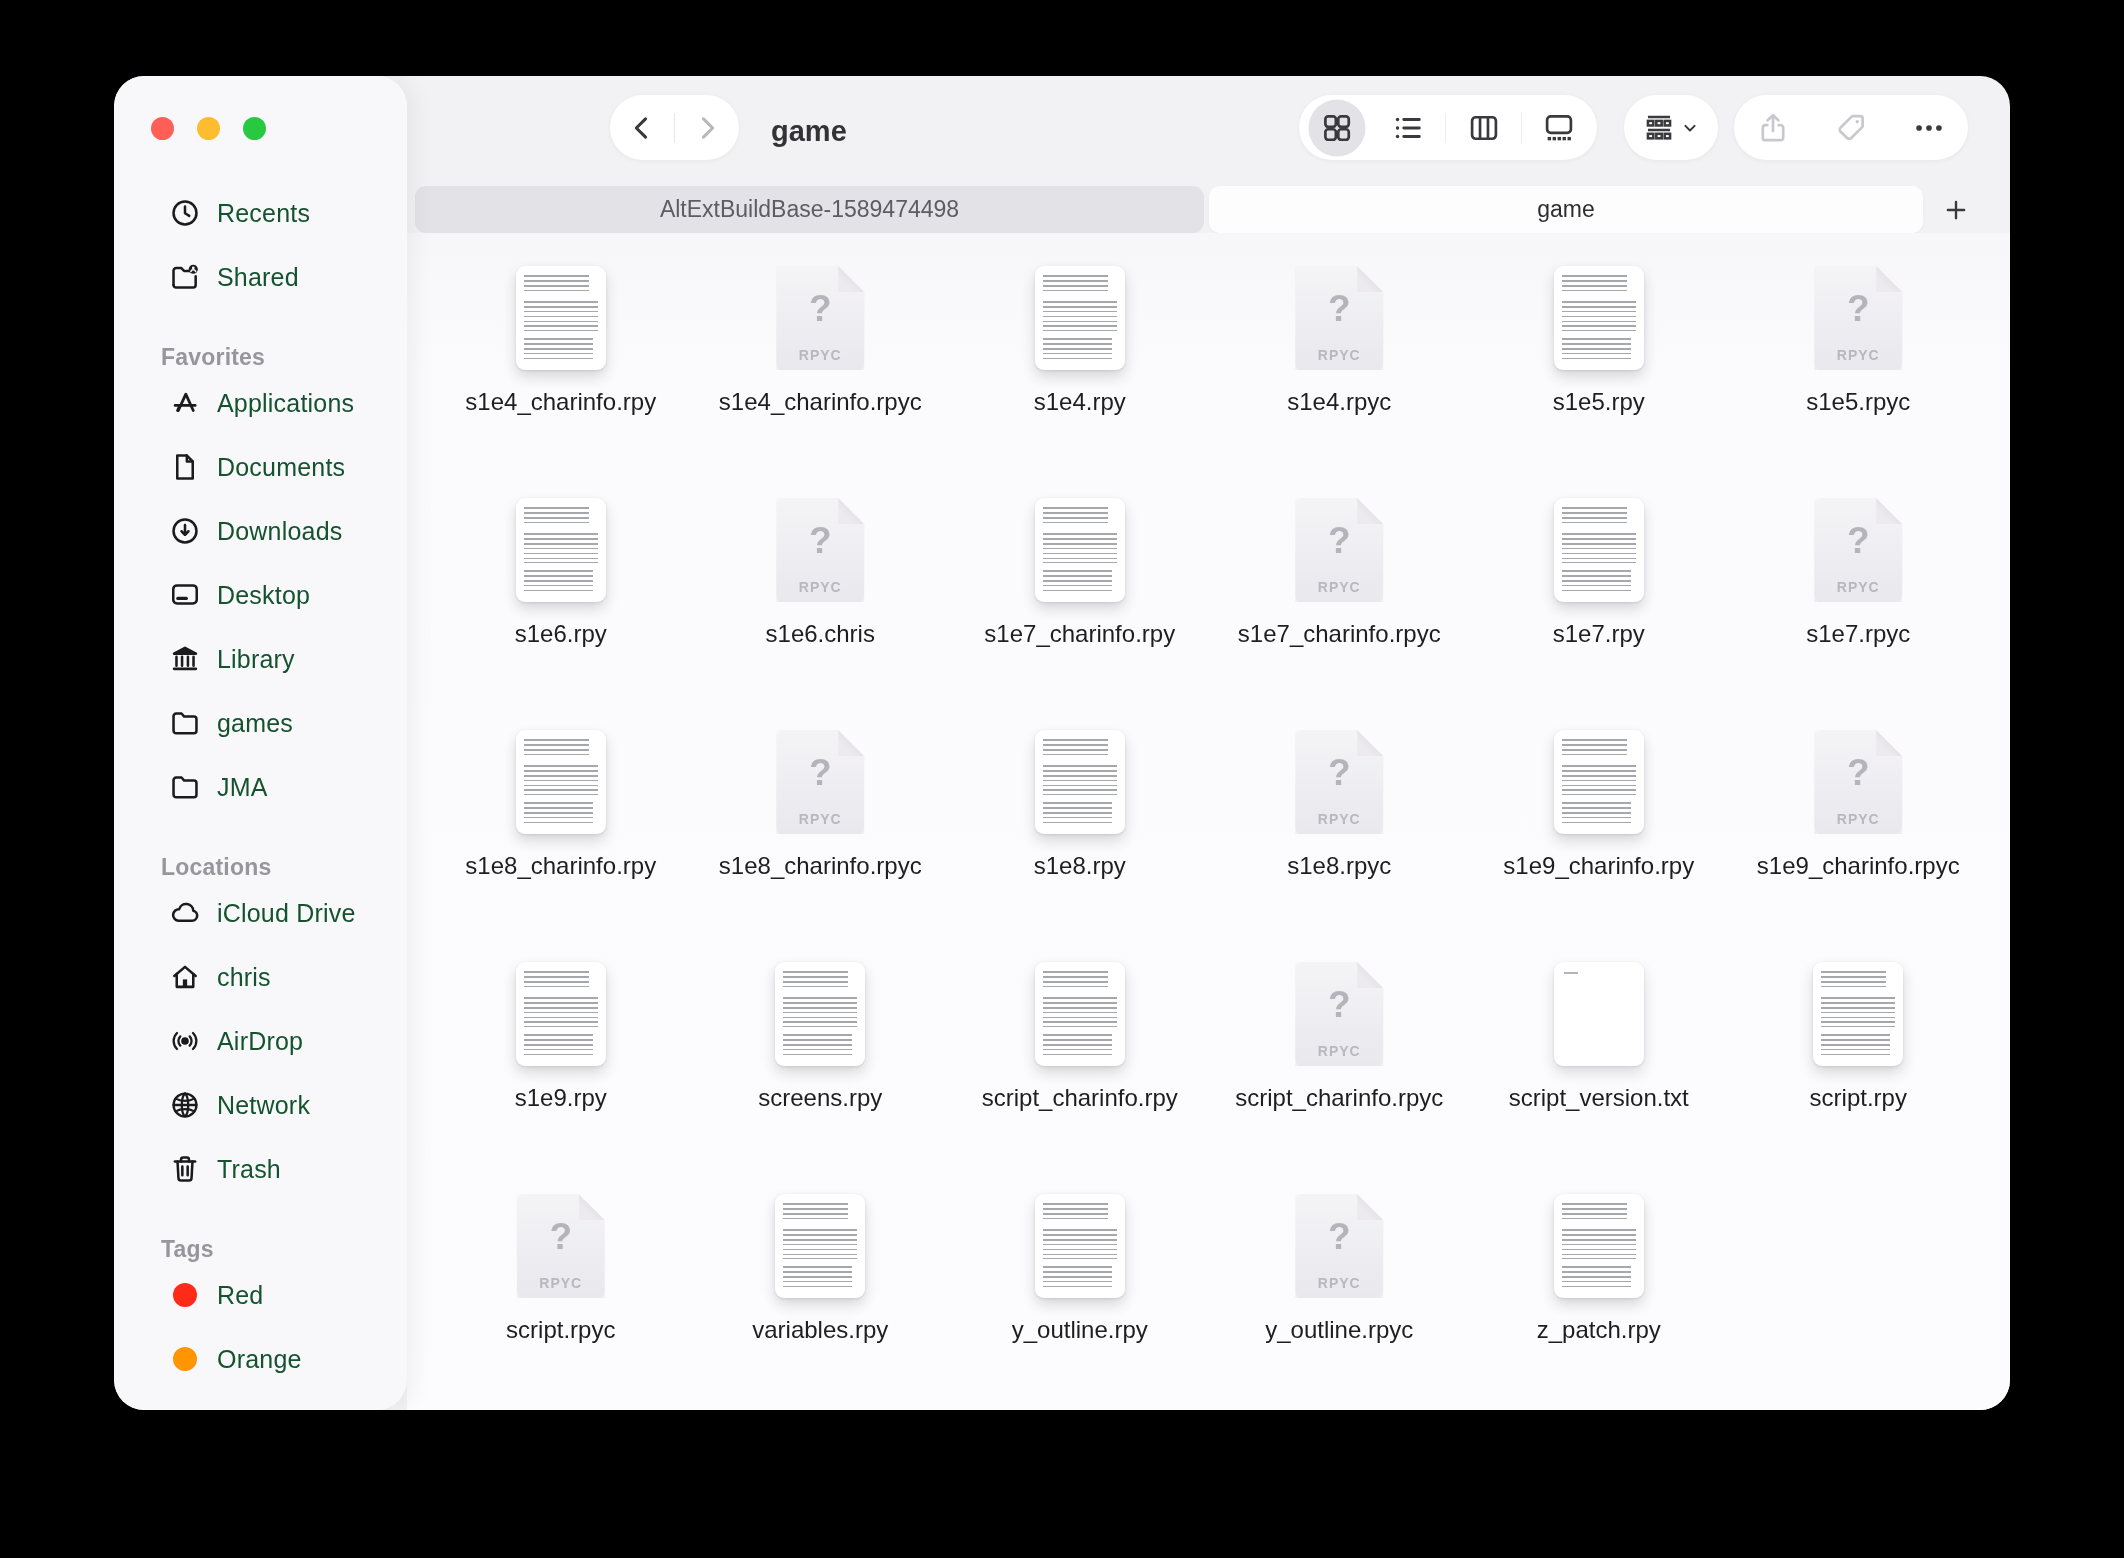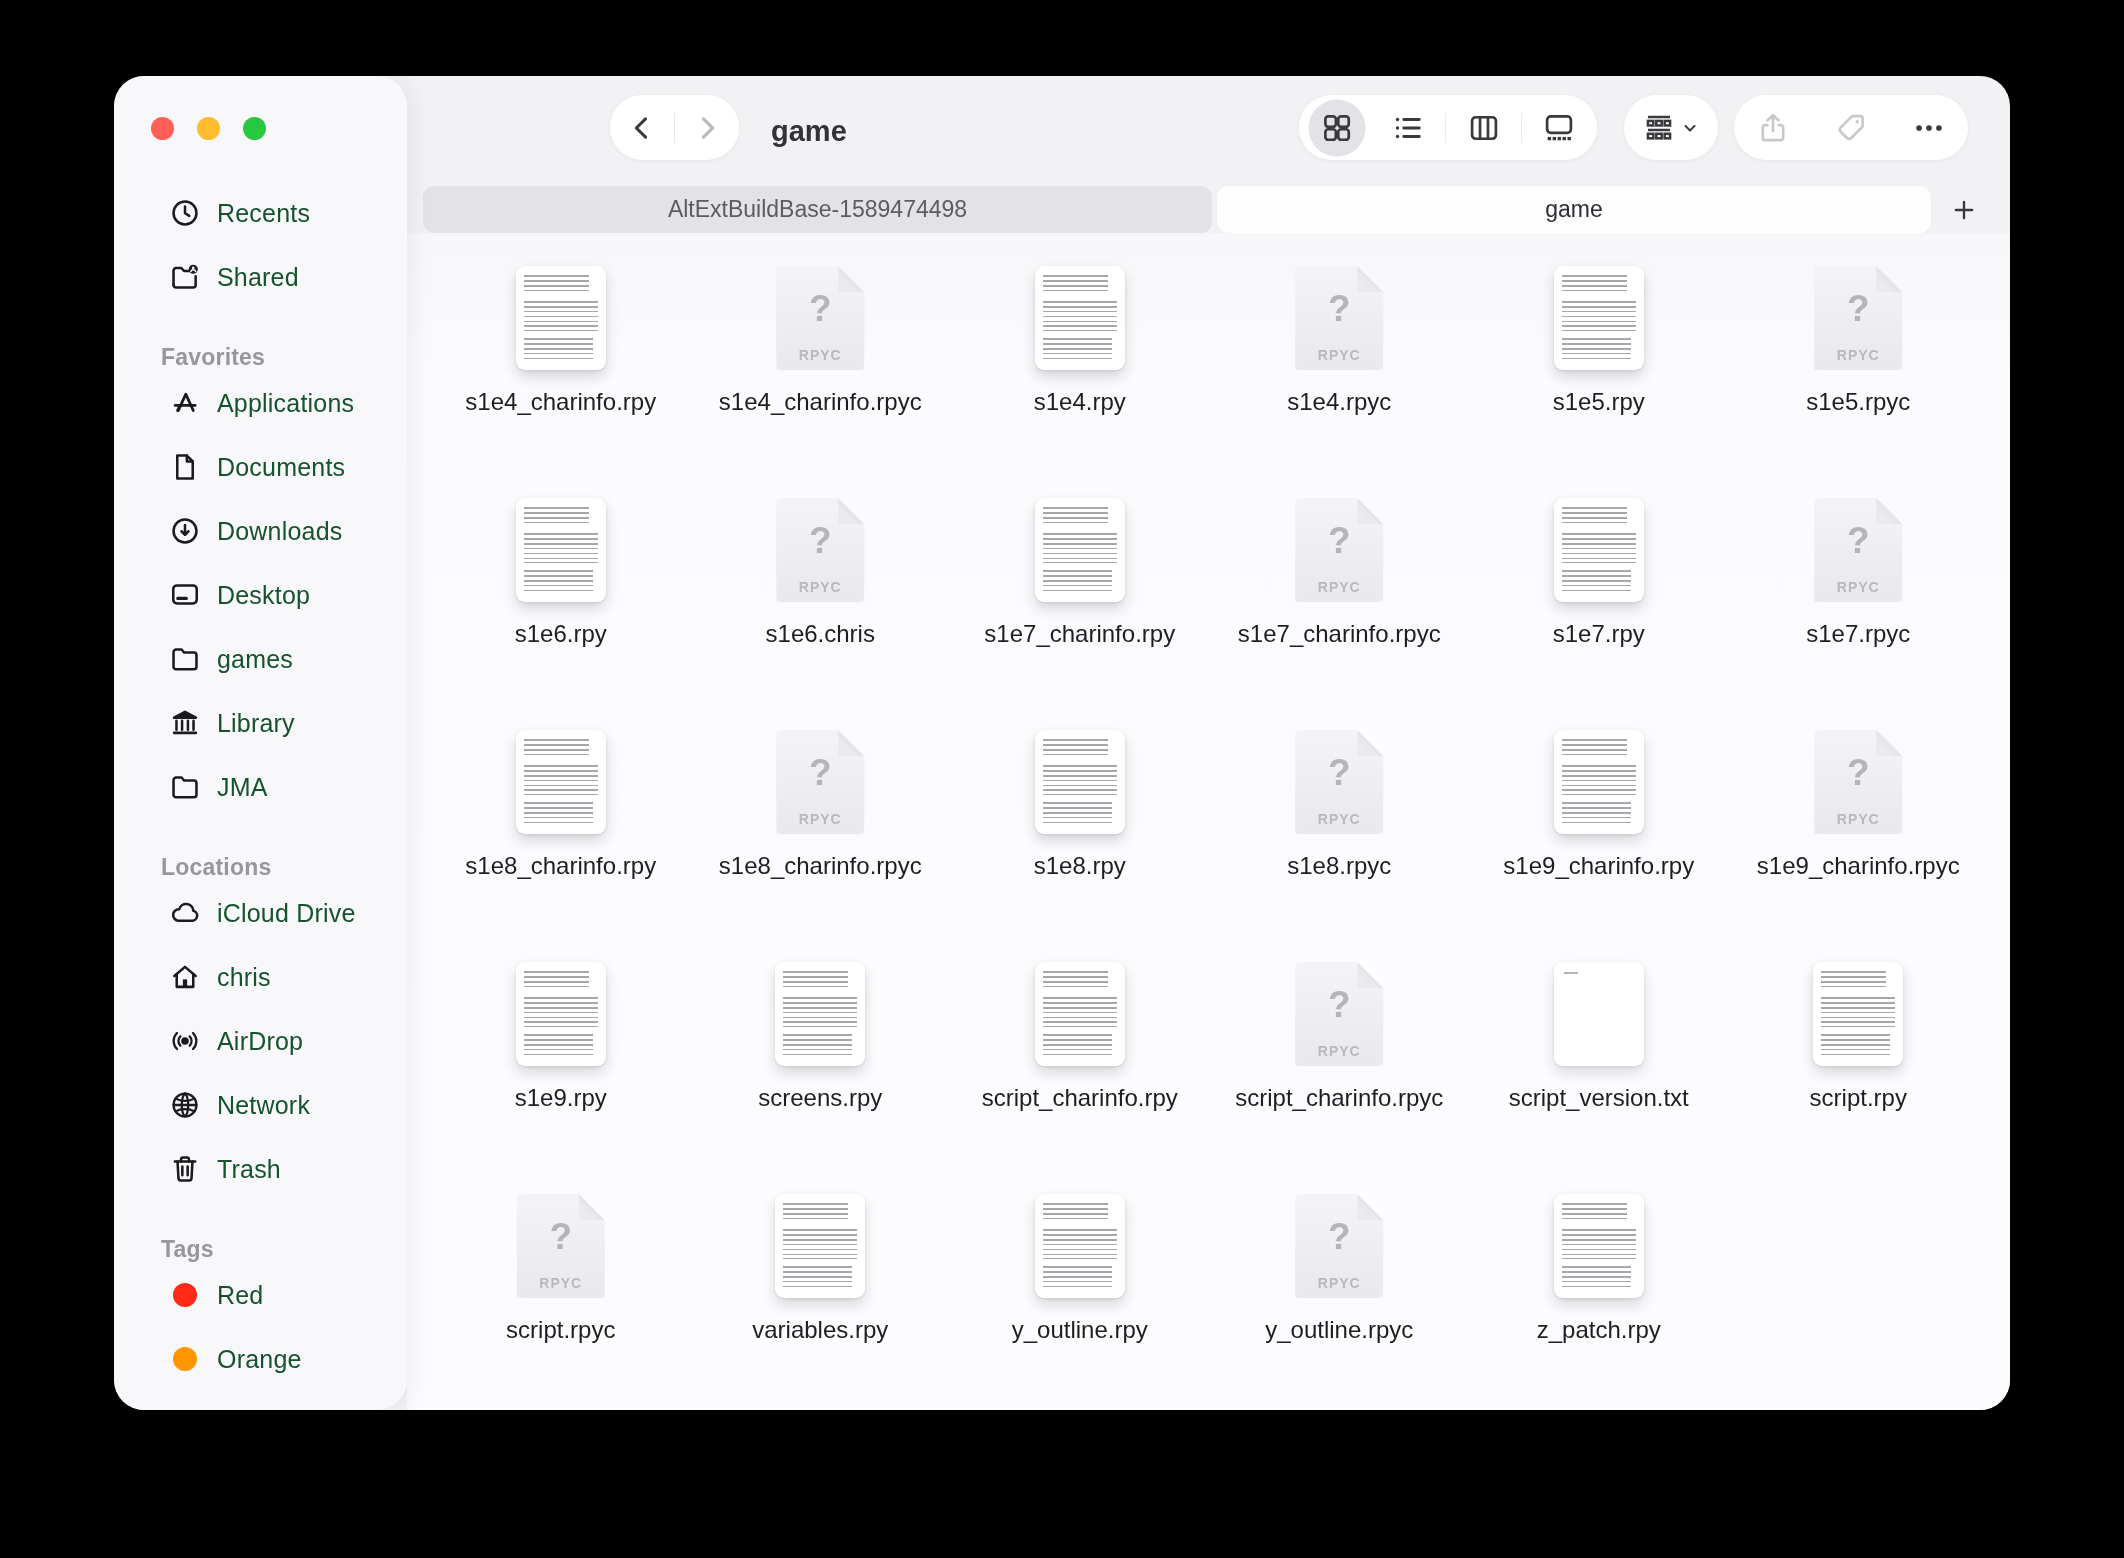--- a/index.html
+++ b/index.html
@@ -35,21 +35,21 @@
     font-size:29px;font-weight:bold;color:#333236;}
   .view-pill{left:892px;width:290px;justify-content:space-between;padding:0 4px;}
   .view-pill .tbtn{width:68px;}
   .view-sel{position:absolute;width:57px;height:57px;border-radius:50%;background:#e3e2e7;left:50%;top:50%;transform:translate(-50%,-50%);}
   .view-sel-ic{position:relative;}
   .vsep{width:1px;height:30px;background:#ecebef;flex:none;}
   .group-pill{left:1217px;width:94px;justify-content:center;gap:4px;}
   .group-pill .chev svg{width:20px;height:20px;}
   .actions-pill{left:1327px;width:234px;justify-content:space-around;}
   
-  .tabbar{position:absolute;left:293px;right:0;top:110px;height:47px;display:flex;align-items:center;padding-left:16px;}
+  .tabbar{position:absolute;left:293px;right:0;top:110px;height:47px;display:flex;align-items:center;padding-left:8px;}
   .tab{height:47px;border-radius:11px;display:flex;align-items:center;justify-content:center;
     font-size:23px;cursor:default;flex:none;}
   .tab-inactive{background:#e3e2e6;color:#5d5c63;}
   .tab-active{background:#fdfdfe;color:#2e2d33;box-shadow:0 1px 3px rgba(0,0,0,.04);}
   .newtab{width:56px;height:47px;display:flex;align-items:center;justify-content:center;color:#3a3a3e;cursor:default;}
   .newtab svg{width:26px;height:26px;}
   
   .content{position:absolute;left:293px;right:0;top:157px;bottom:0;
     background:linear-gradient(180deg,#f7f6f9 0,#fbfafd 140px,#fcfbfd 100%);}
   .file-grid{display:grid;grid-template-columns:repeat(6,1fr);grid-auto-rows:232px;padding:26px 22px 0 24px;}
@@ -148,34 +148,34 @@
               <svg viewBox="0 0 24 24" fill="none" stroke="currentColor" stroke-width="1.9" stroke-linecap="round" stroke-linejoin="round">
                 <rect x="3.2" y="4.8" width="17.6" height="13.6" rx="2.8"></rect>
                 <path d="M6.6 14.6h6.4" stroke-width="2.4"></path>
               </svg>
             </span>
             <span class="slabel">Desktop</span>
           </div>
           <div class="side-item">
             <span class="sicon">
               <svg viewBox="0 0 24 24" fill="none" stroke="currentColor" stroke-width="1.9" stroke-linecap="round" stroke-linejoin="round">
-                <path d="M3.4 17.8V6.8a1.9 1.9 0 011.9-1.9h4.1l2 2.3h7.3a1.9 1.9 0 011.9 1.9v8.7a1.9 1.9 0 01-1.9 1.9H5.3a1.9 1.9 0 01-1.9-1.9z"></path>
-              </svg>
-            </span>
-            <span class="slabel">games</span>
-          </div>
-          <div class="side-item">
-            <span class="sicon">
-              <svg viewBox="0 0 24 24" fill="none" stroke="currentColor" stroke-width="1.9" stroke-linecap="round" stroke-linejoin="round">
                 <path d="M3.8 8L12 3.6 20.2 8z" fill="currentColor"></path>
                 <path d="M5.6 10.4v6.6M9.8 10.4v6.6M14.2 10.4v6.6M18.4 10.4v6.6"></path>
                 <path d="M3.8 19.4h16.4"></path>
               </svg>
             </span>
             <span class="slabel">Library</span>
+          </div>
+          <div class="side-item">
+            <span class="sicon">
+              <svg viewBox="0 0 24 24" fill="none" stroke="currentColor" stroke-width="1.9" stroke-linecap="round" stroke-linejoin="round">
+                <path d="M3.4 17.8V6.8a1.9 1.9 0 011.9-1.9h4.1l2 2.3h7.3a1.9 1.9 0 011.9 1.9v8.7a1.9 1.9 0 01-1.9 1.9H5.3a1.9 1.9 0 01-1.9-1.9z"></path>
+              </svg>
+            </span>
+            <span class="slabel">games</span>
           </div>
           <div class="side-item">
             <span class="sicon">
               <svg viewBox="0 0 24 24" fill="none" stroke="currentColor" stroke-width="1.9" stroke-linecap="round" stroke-linejoin="round">
                 <path d="M3.4 17.8V6.8a1.9 1.9 0 011.9-1.9h4.1l2 2.3h7.3a1.9 1.9 0 011.9 1.9v8.7a1.9 1.9 0 01-1.9 1.9H5.3a1.9 1.9 0 01-1.9-1.9z"></path>
               </svg>
             </span>
             <span class="slabel">JMA</span>
           </div>
           <div class="side-header">Locations</div>

